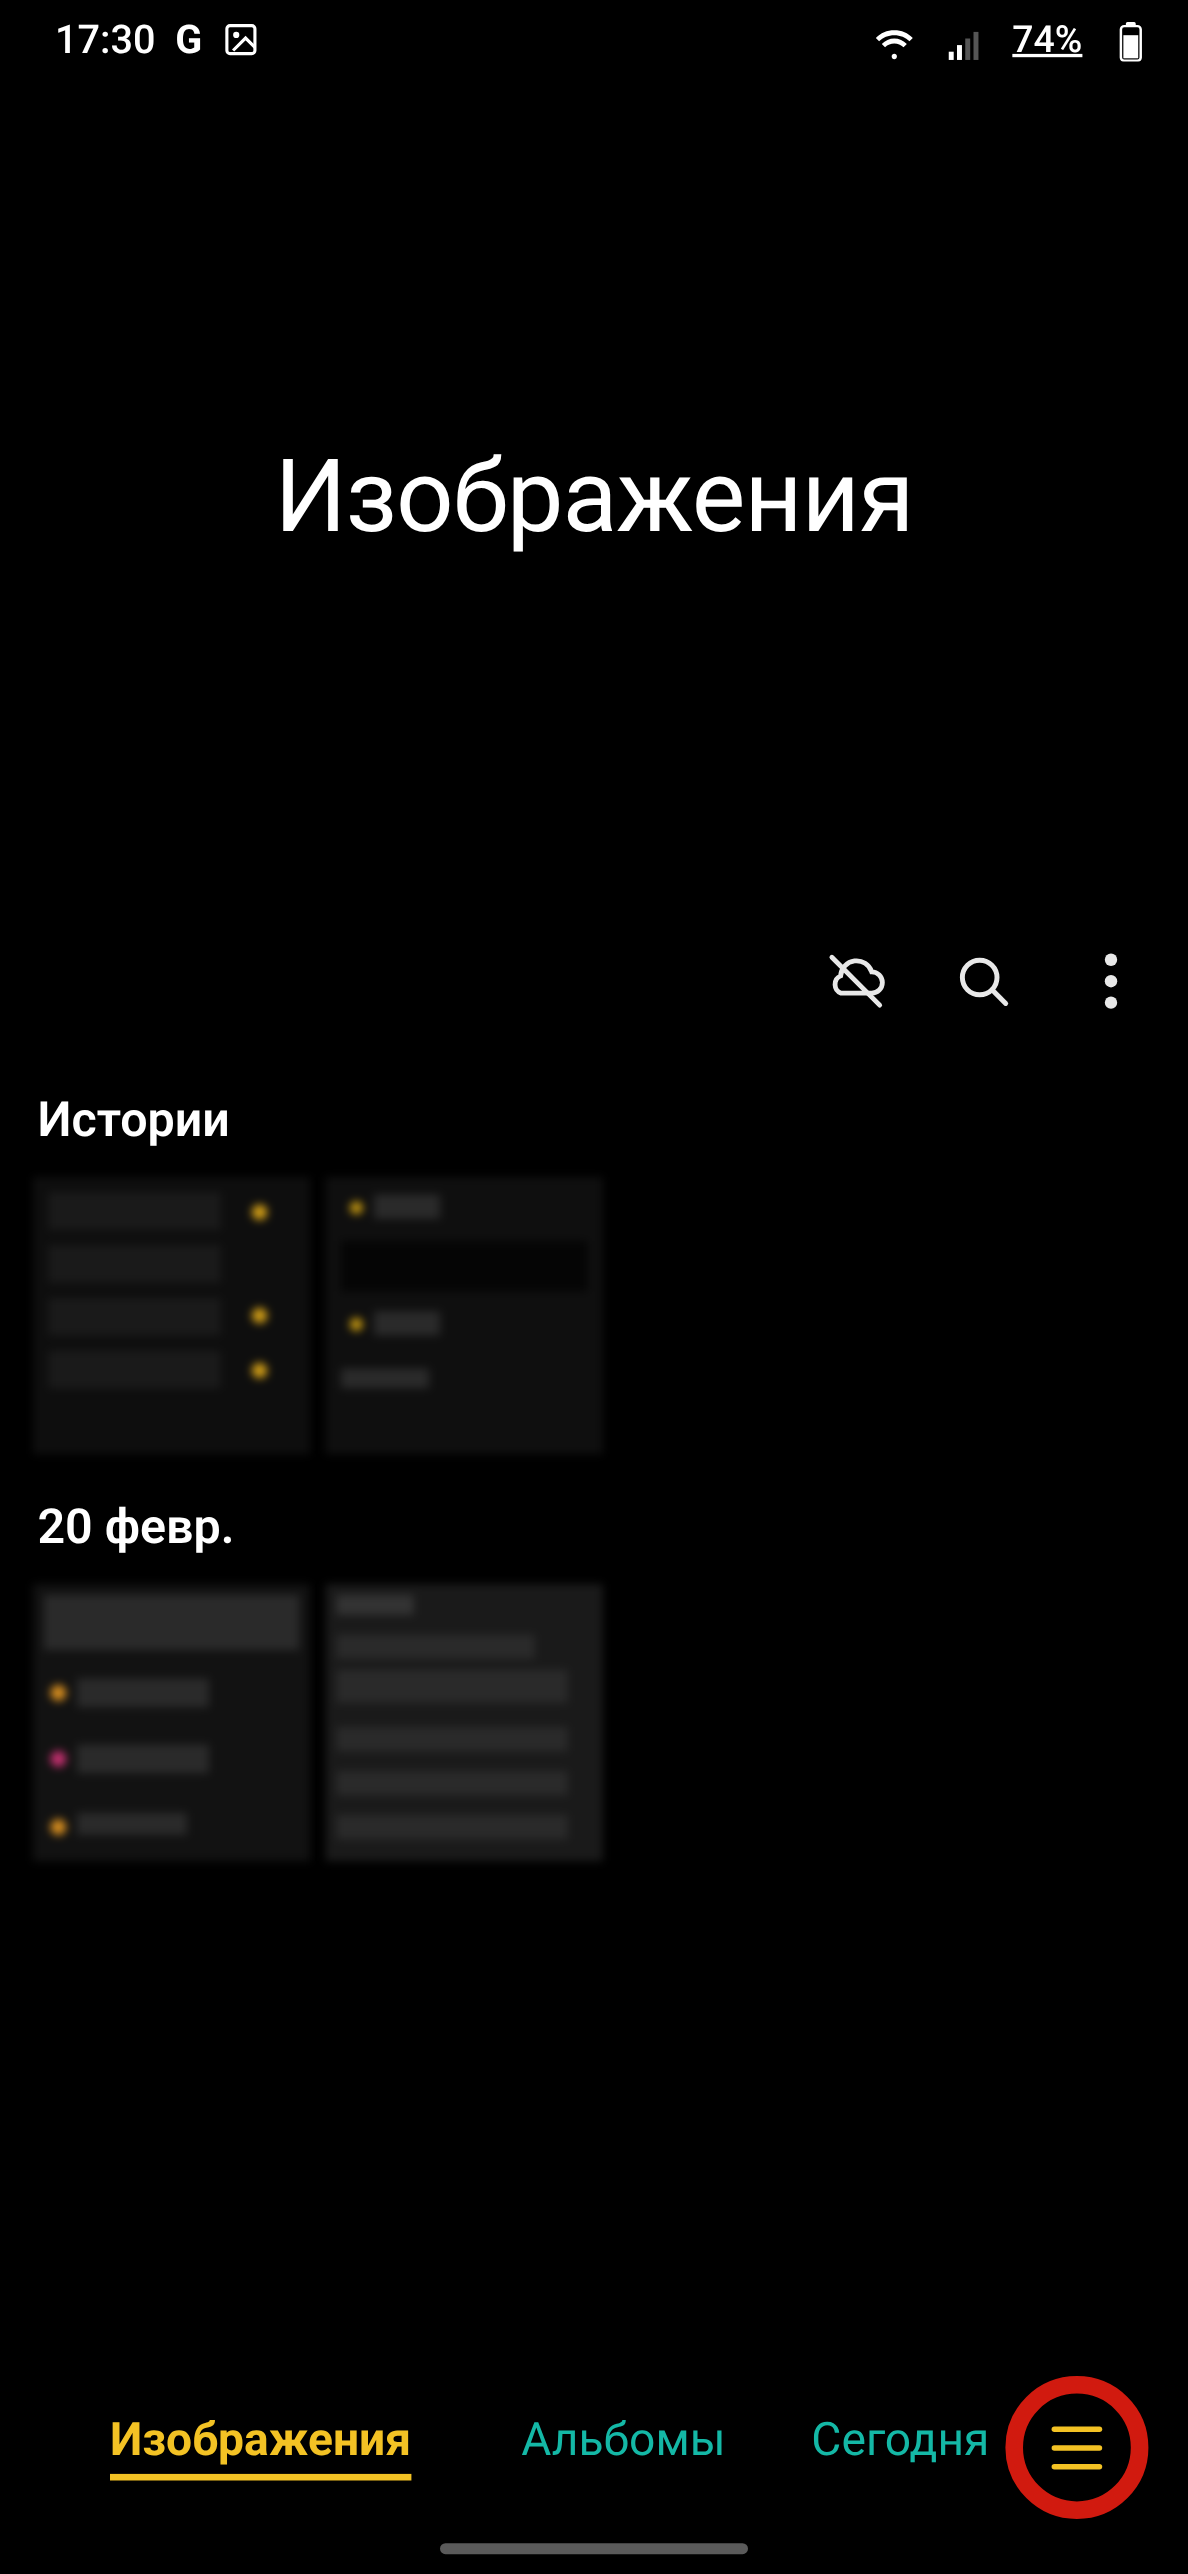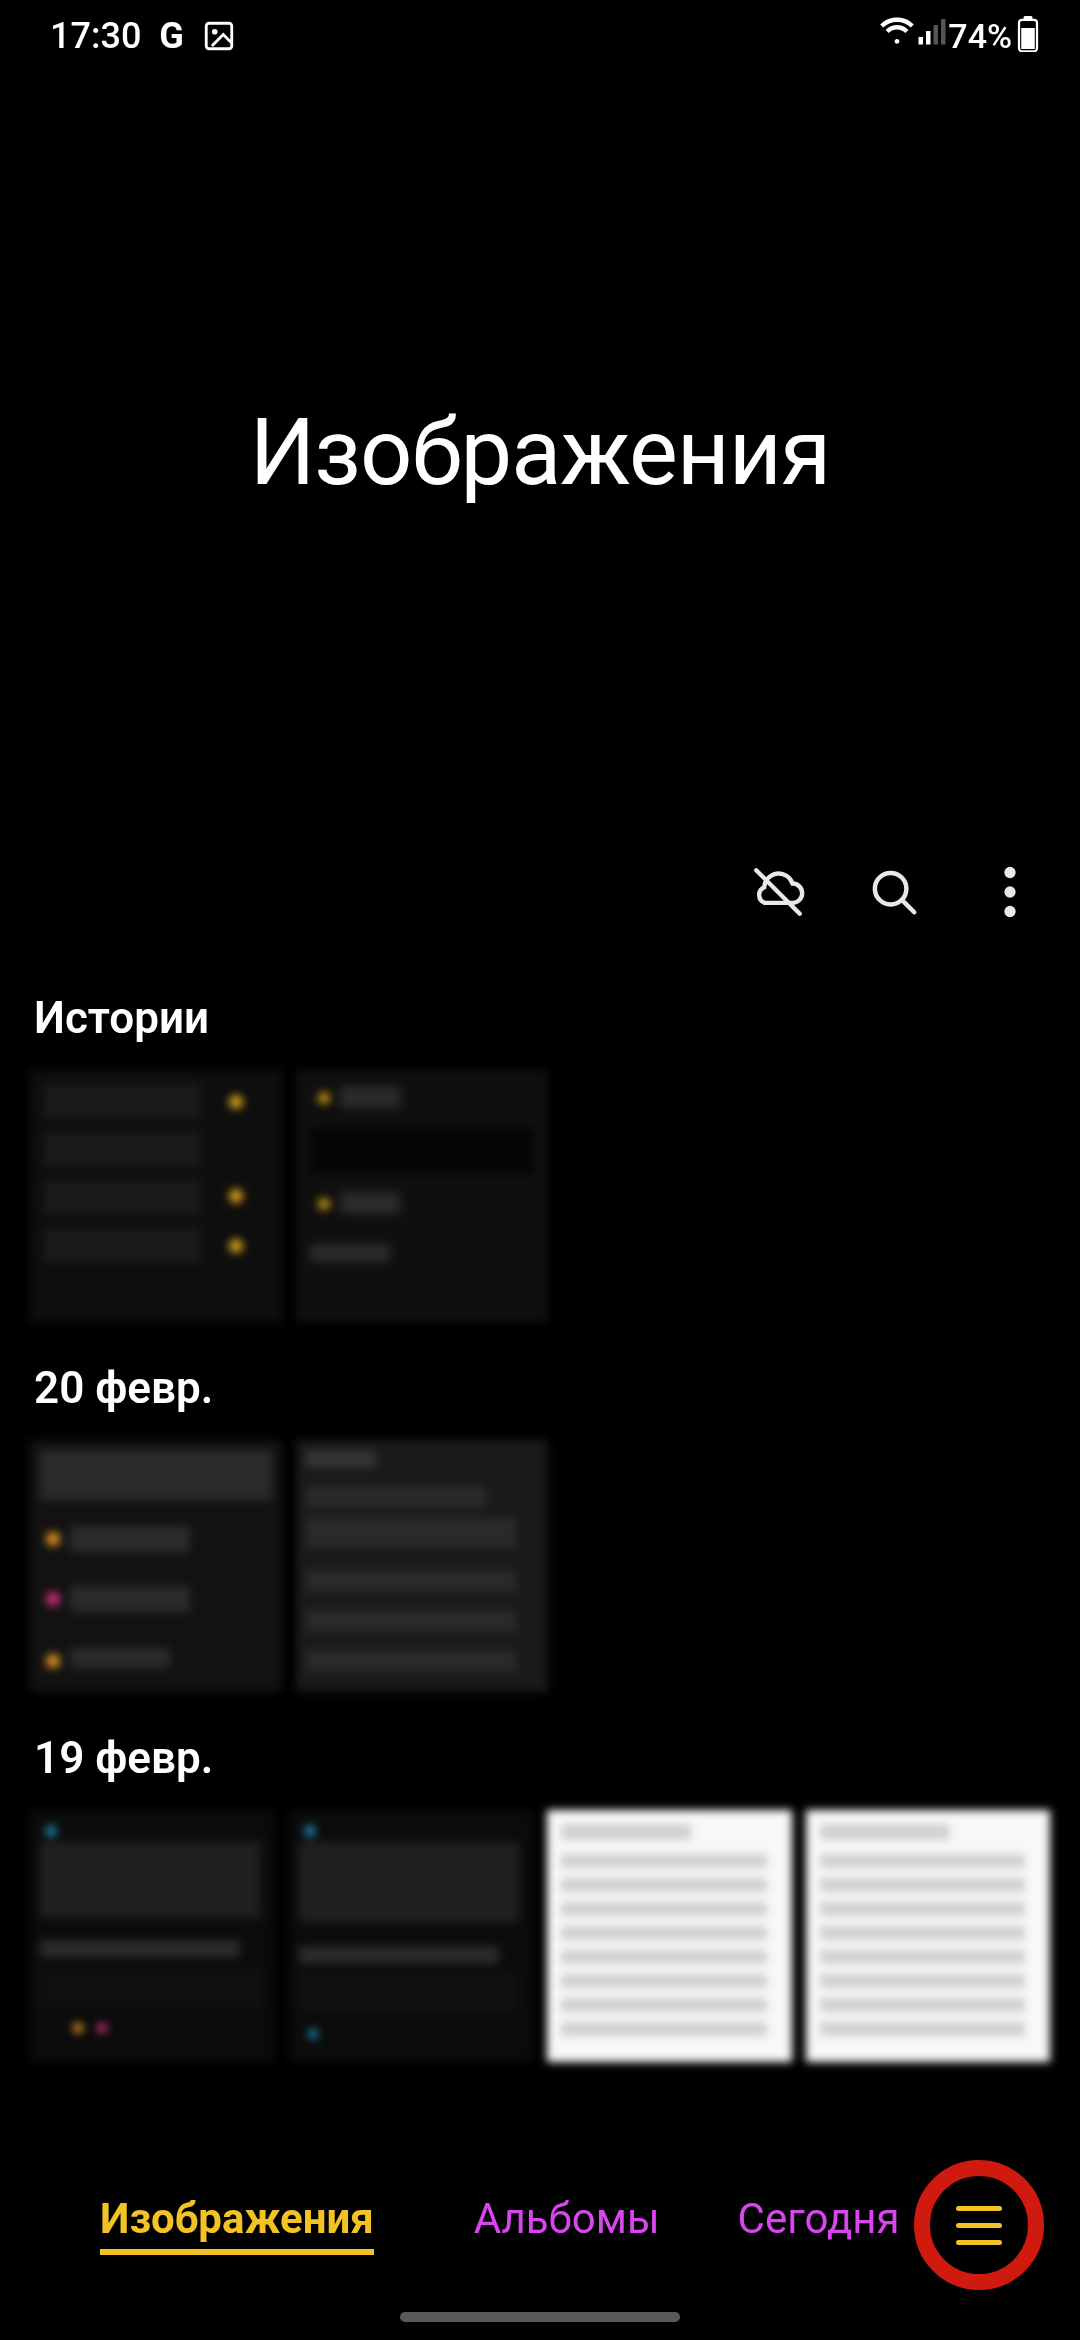--- a/index.html
+++ b/index.html
@@ -15,21 +15,21 @@
   .status-bar {
     height: 72px;
     display: flex;
     align-items: center;
     justify-content: space-between;
     padding: 0 40px 0 50px;
     font-size: 36px;
     font-weight: 500;
   }
   .status-left { display: flex; align-items: center; gap: 18px; }
-  .status-right { display: flex; align-items: flex-start; gap: 0; }
+  .status-right { display: flex; align-items: flex-end; gap: 28px; text-decoration: underline; }
   .status-right .battery-text { font-size: 34px; margin-right: 4px; }
 
   
   .header {
     height: 760px;
     display: flex;
     align-items: center;
     justify-content: center;
   }
   .header-title {
@@ -180,21 +180,21 @@
     left: 0; right: 0; bottom: 0;
     height: 190px;
     display: flex;
     align-items: flex-start;
     padding-top: 38px;
     background: #000;
   }
   .tab {
     flex: 0 0 auto;
     font-size: 42px;
-    color: #d946ef;
+    color: #14b8a6;
     padding: 6px 0;
   }
   .tab.t1{ margin-left: 100px; }
   .tab.t2{ margin-left: 100px; }
   .tab.t3{ margin-left: 78px; }
   .tab.active {
     color: #f3c224;
     font-weight: 700;
     border-bottom: 6px solid #f3c224;
   }
@@ -306,29 +306,20 @@
   </div>
 
   <div class="section">
     <div class="section-title">20 февр.</div>
     <div class="thumb-row">
       <div class="thumb chat1"></div>
       <div class="thumb chat2"></div>
     </div>
   </div>
 
-  <div class="section">
-    <div class="section-title">19 февр.</div>
-    <div class="thumb-row">
-      <div class="thumb chat3"></div>
-      <div class="thumb chat4"></div>
-      <div class="thumb doc"></div>
-      <div class="thumb doc"></div>
-    </div>
-  </div>
 
 </div>
 
 <div class="tab-bar">
   <div class="tab t1 active">Изображения</div>
   <div class="tab t2">Альбомы</div>
   <div class="tab t3">Сегодня</div>
 
   <div class="menu-wrap">
     <div class="menu-circle"></div>

